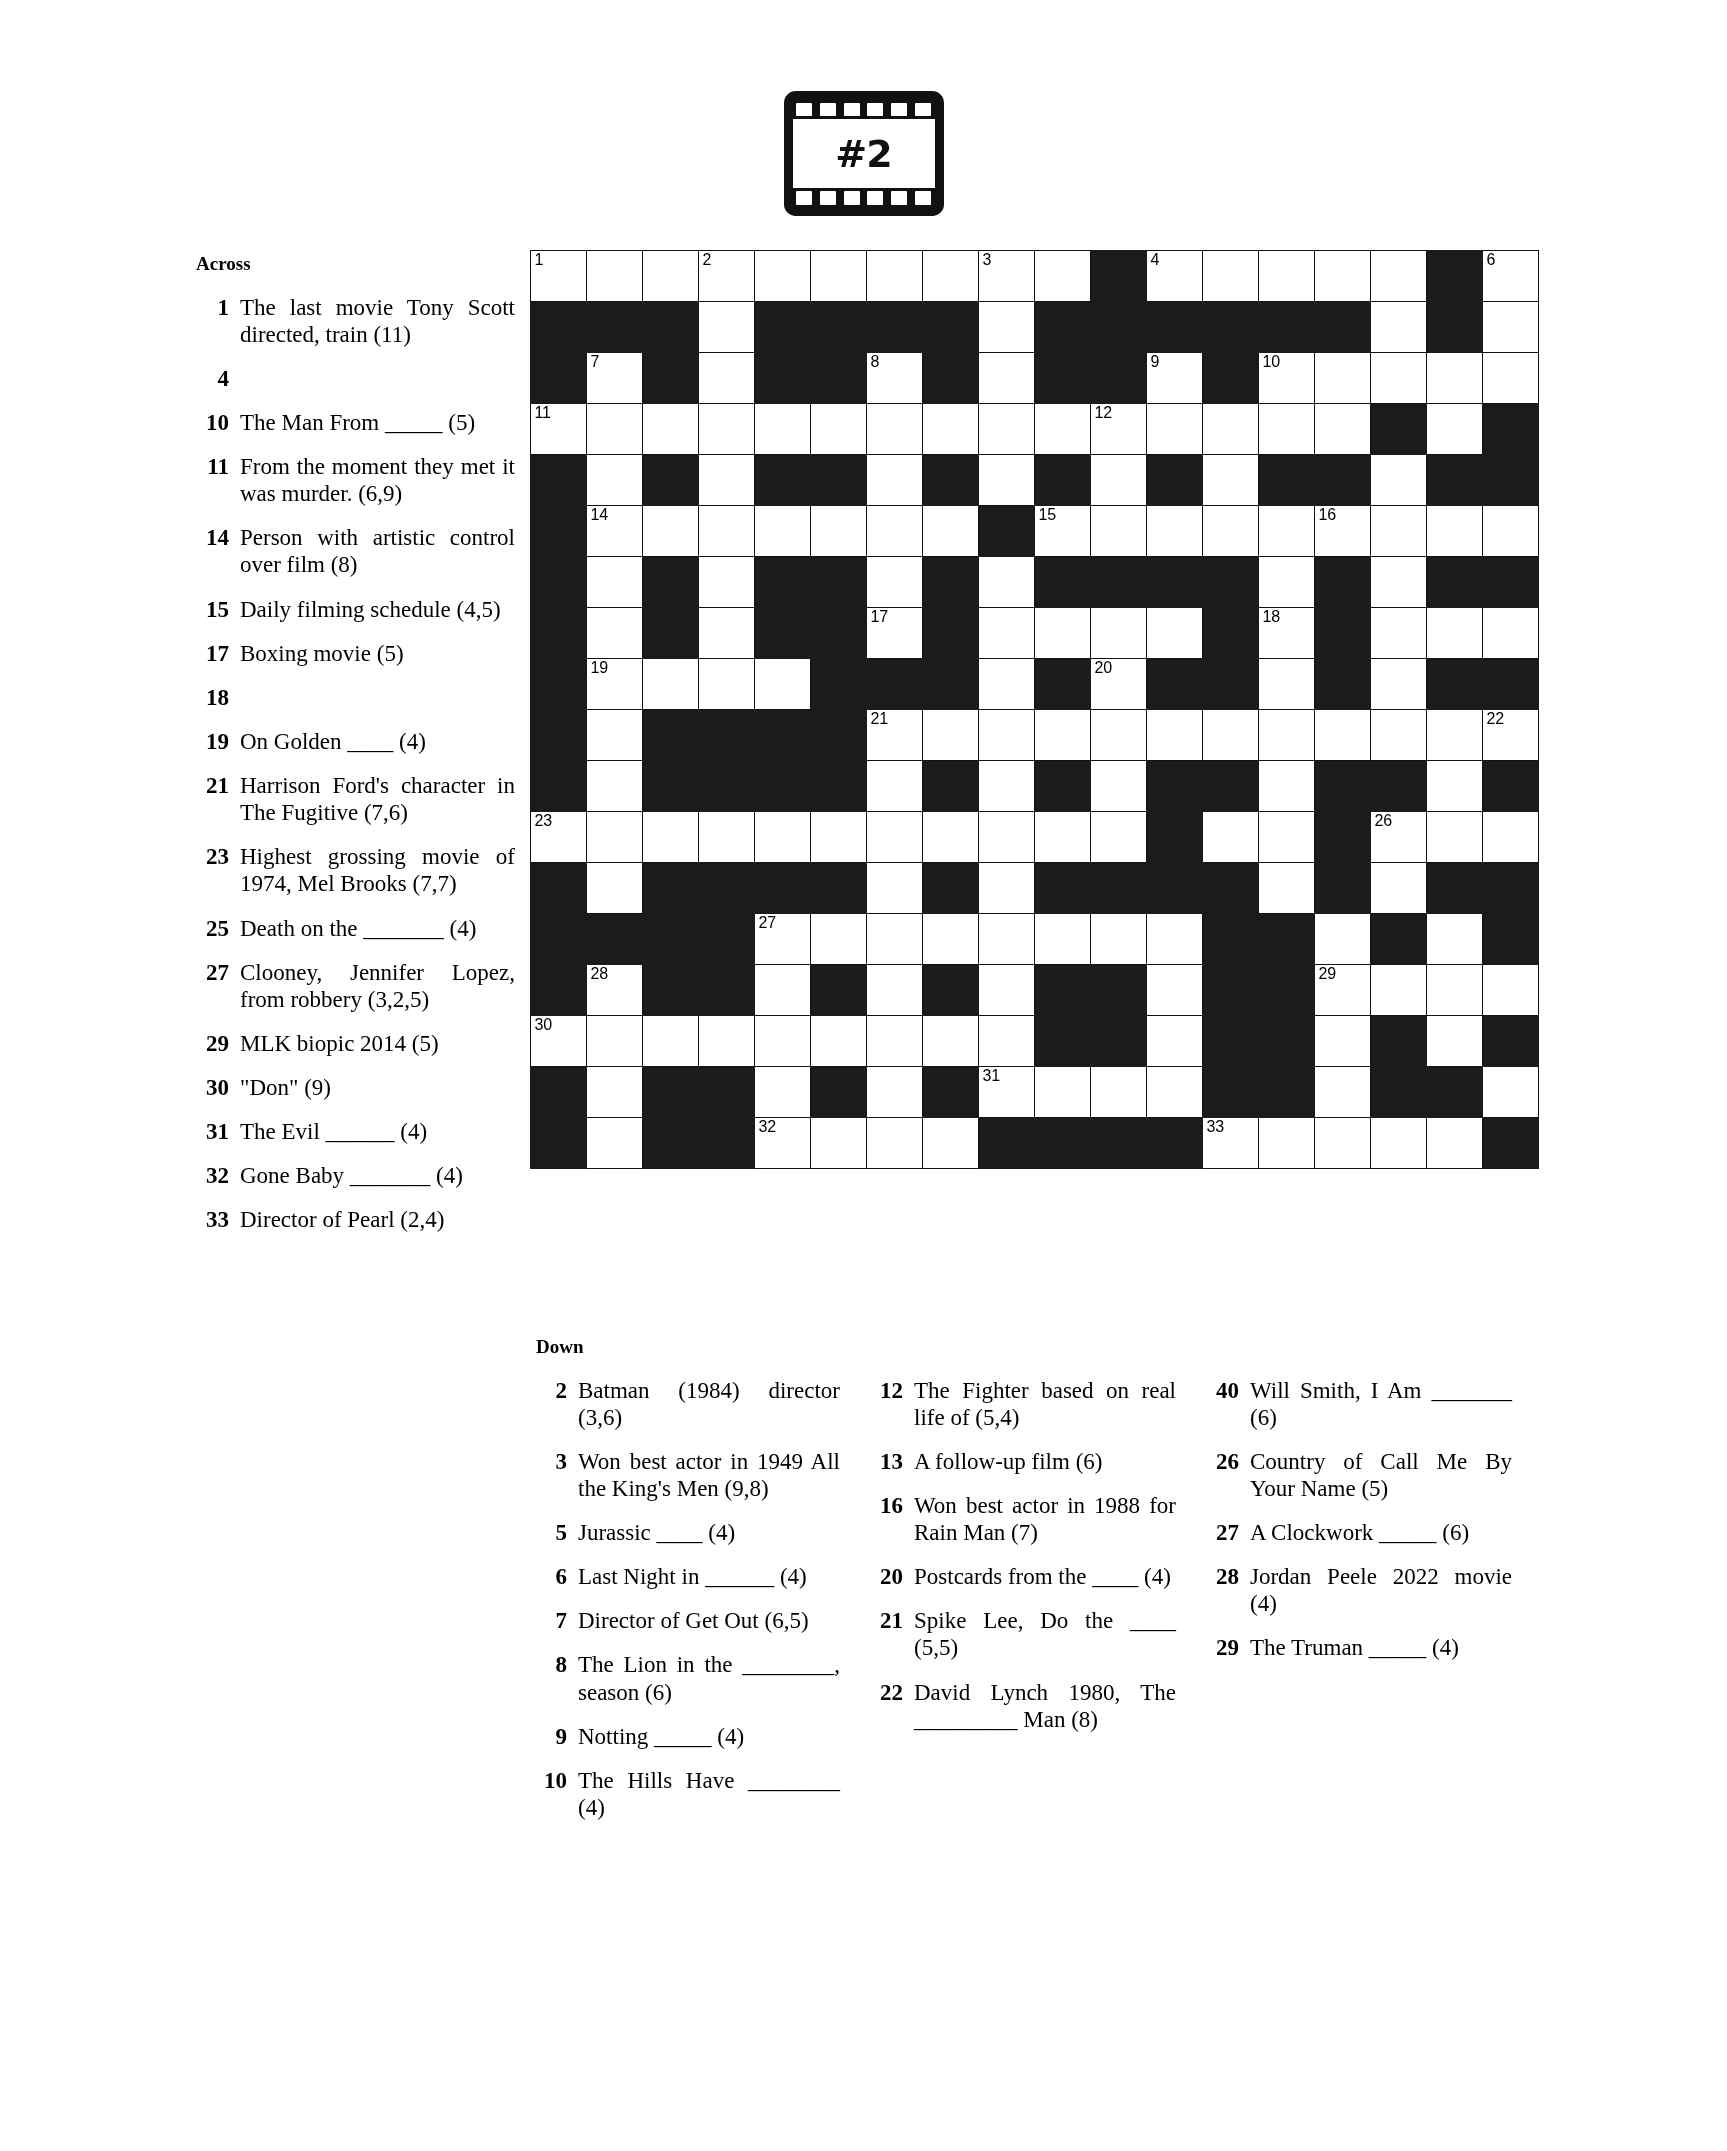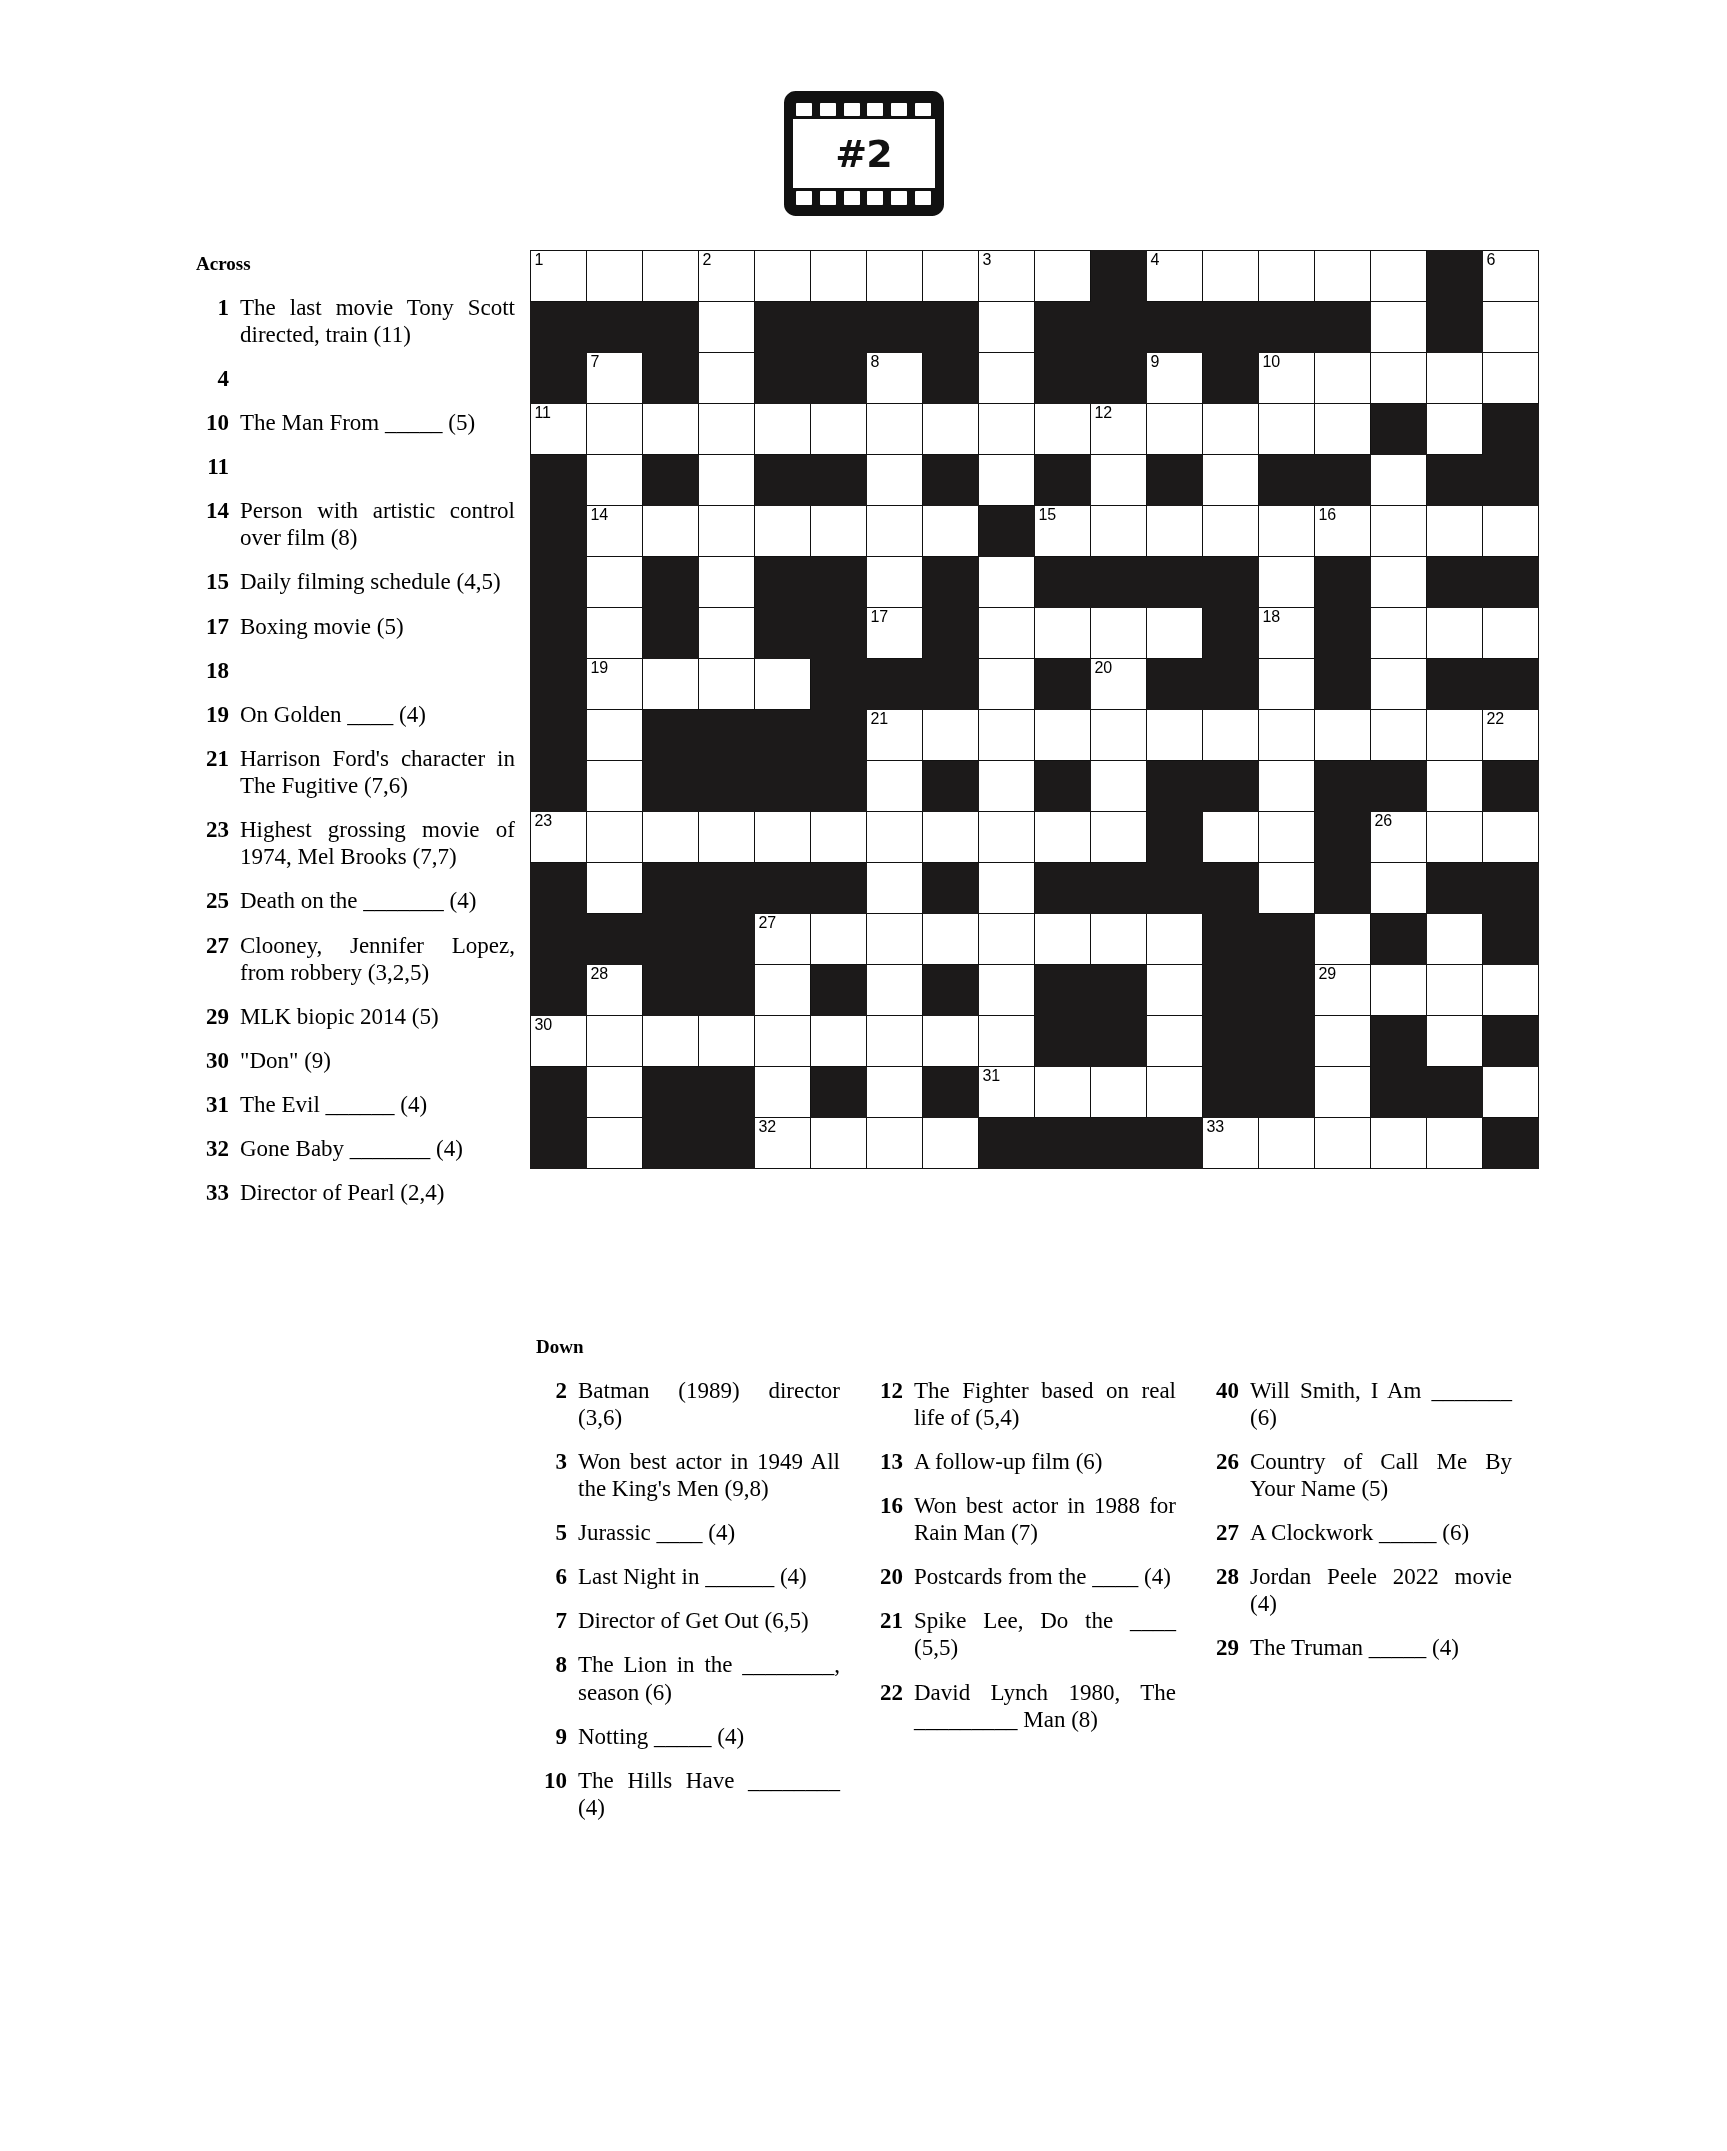--- a/index.html
+++ b/index.html
@@ -183,20 +183,21 @@
       </div>
       <div class="clue">
         <div class="clue-num">4</div>
       </div>
       <div class="clue">
         <div class="clue-num">10</div>
         <div class="clue-text">The Man From _____ (5)</div>
       </div>
       <div class="clue">
         <div class="clue-num">11</div>
+        <div class="clue-text">From the moment they met it was murder. (6,9)</div>
       </div>
       <div class="clue">
         <div class="clue-num">14</div>
         <div class="clue-text">Person with artistic control over film (8)</div>
       </div>
       <div class="clue">
         <div class="clue-num">15</div>
         <div class="clue-text">Daily filming schedule (4,5)</div>
       </div>
       <div class="clue">
@@ -673,21 +674,21 @@
       </tbody>
   </table>
 </div>
 
 <div id="down-area">
   <div class="down-col c1">
     <div class="section-head">Down</div>
     <div id="down-col-0">
         <div class="clue">
           <div class="clue-num">2</div>
-          <div class="clue-text">Batman (1989) director (3,6)</div>
+          <div class="clue-text">Batman (1984) director (3,6)</div>
         </div>
         <div class="clue">
           <div class="clue-num">3</div>
           <div class="clue-text">Won best actor in 1949 All the King's Men (9,8)</div>
         </div>
         <div class="clue">
           <div class="clue-num">5</div>
           <div class="clue-text">Jurassic ____ (4)</div>
         </div>
         <div class="clue">

